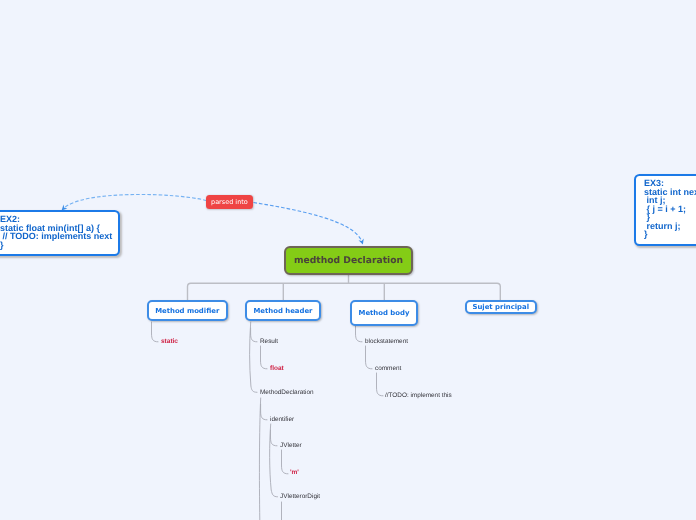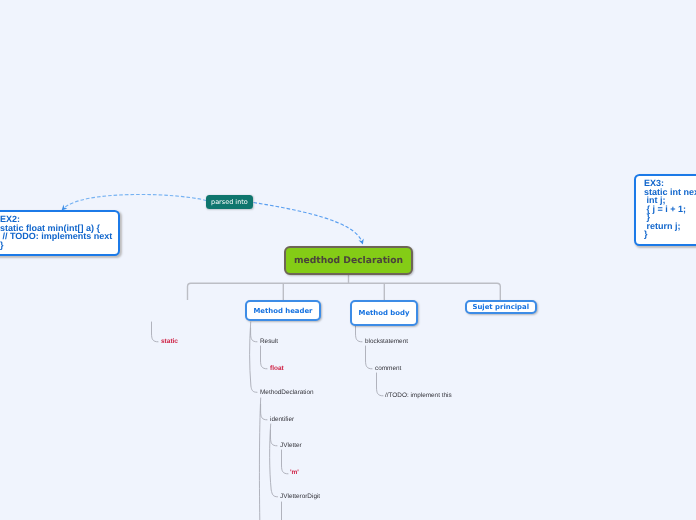--- a/index.html
+++ b/index.html
@@ -9,21 +9,21 @@
   svg#wires{position:absolute;left:0;top:0;width:696px;height:520px;}
   .nodebox{position:absolute;box-sizing:border-box;display:flex;align-items:center;justify-content:center;}
   .cbox{background:#fff;border:2px solid #3d8ce6;border-radius:5px;color:#1471e0;
         font-weight:bold;font-size:6.9px;font-family:"DejaVu Sans",sans-serif;
         box-shadow:1px 1px 2px rgba(0,0,0,0.25);}
   .rootbox{background:#84cc16;border:2px solid #6e6556;border-radius:6px;color:#4a443b;
            font-weight:bold;font-size:9.2px;font-family:"DejaVu Sans",sans-serif;box-shadow:1px 1px 2px rgba(0,0,0,0.22);}
   .codebox{position:absolute;background:#fff;border:2px solid #1c7ae8;border-radius:5.5px;
            box-shadow:1.5px 1.5px 2px rgba(60,45,30,0.28);box-sizing:border-box;}
   .codebox .ln{color:#1166cc;font-weight:bold;font-size:9px;line-height:8.5px;white-space:pre;}
-  .elabel{position:absolute;background:#0f766e;color:#fff;border-radius:3.5px;
+  .elabel{position:absolute;background:#ef4444;color:#fff;border-radius:3.5px;
           font-size:6.5px;font-family:"DejaVu Sans",sans-serif;line-height:14.5px;height:14.5px;
           padding:0 5px;white-space:nowrap;box-shadow:0.8px 0.8px 1.8px rgba(0,0,0,0.18);}
   .tlabel{position:absolute;font-size:6.4px;color:#33333a;white-space:nowrap;line-height:8px;
           -webkit-font-smoothing:antialiased;}
   .tlabel.red{color:#cf2447;font-weight:bold;font-size:6.5px;}
 </style>
 </head>
 <body>
 
 <div id="stage">
@@ -67,20 +67,23 @@
     <path d="M355.5,322 L355.5,333 C355.5,339.5 356.8,341.8 362,341.8"></path>
     <path d="M365.5,346 L365.5,360 C365.5,366.5 366.8,368.8 372,368.8"></path>
     <path d="M376.5,373 L376.5,387 C376.5,393.5 377.8,395.8 383,395.8"></path>
   </g>
 </svg>
 
 <div class="nodebox rootbox" style="left:284px;top:246px;width:129px;height:29px;">
   <span>medthod Declaration</span>
 </div>
 
+<div class="nodebox cbox" style="left:146.5px;top:300px;width:81.5px;height:21px;">
+  <span>Method modifier</span>
+</div>
 <div class="nodebox cbox" style="left:245px;top:300px;width:76px;height:21px;align-items:center;">
   <span>Method header</span>
 </div>
 <div class="nodebox cbox" style="left:350px;top:300px;width:68px;height:26px;">
   <span>Method body</span>
 </div>
 <div class="nodebox cbox" style="left:464.5px;top:300px;width:72.5px;height:14px;">
   <span>Sujet principal</span>
 </div>
 

